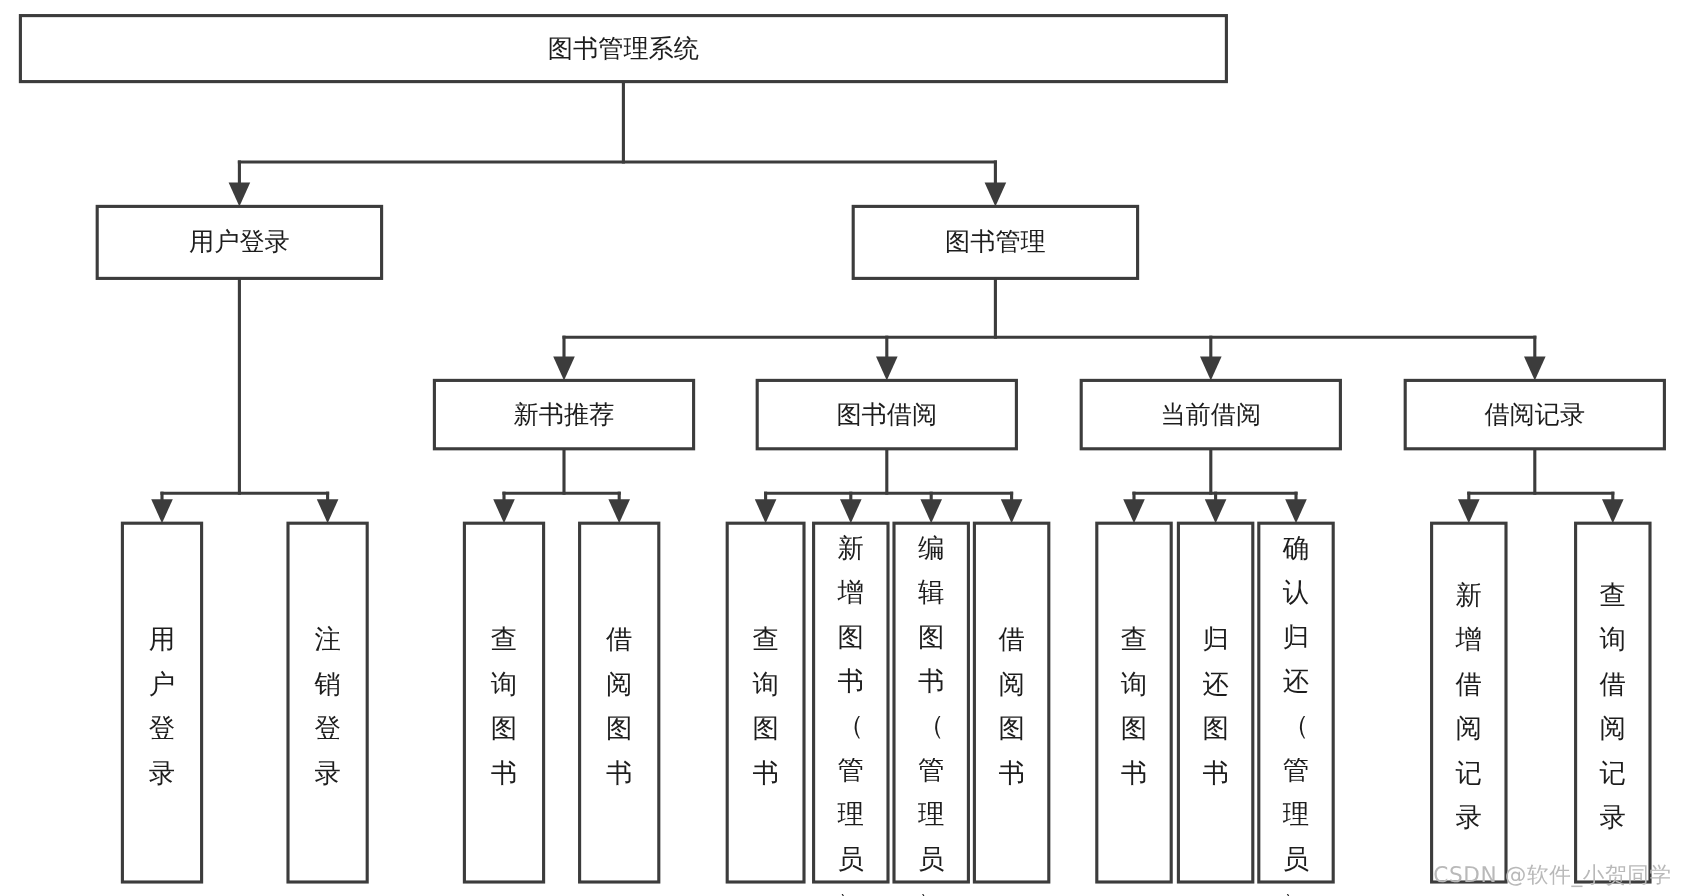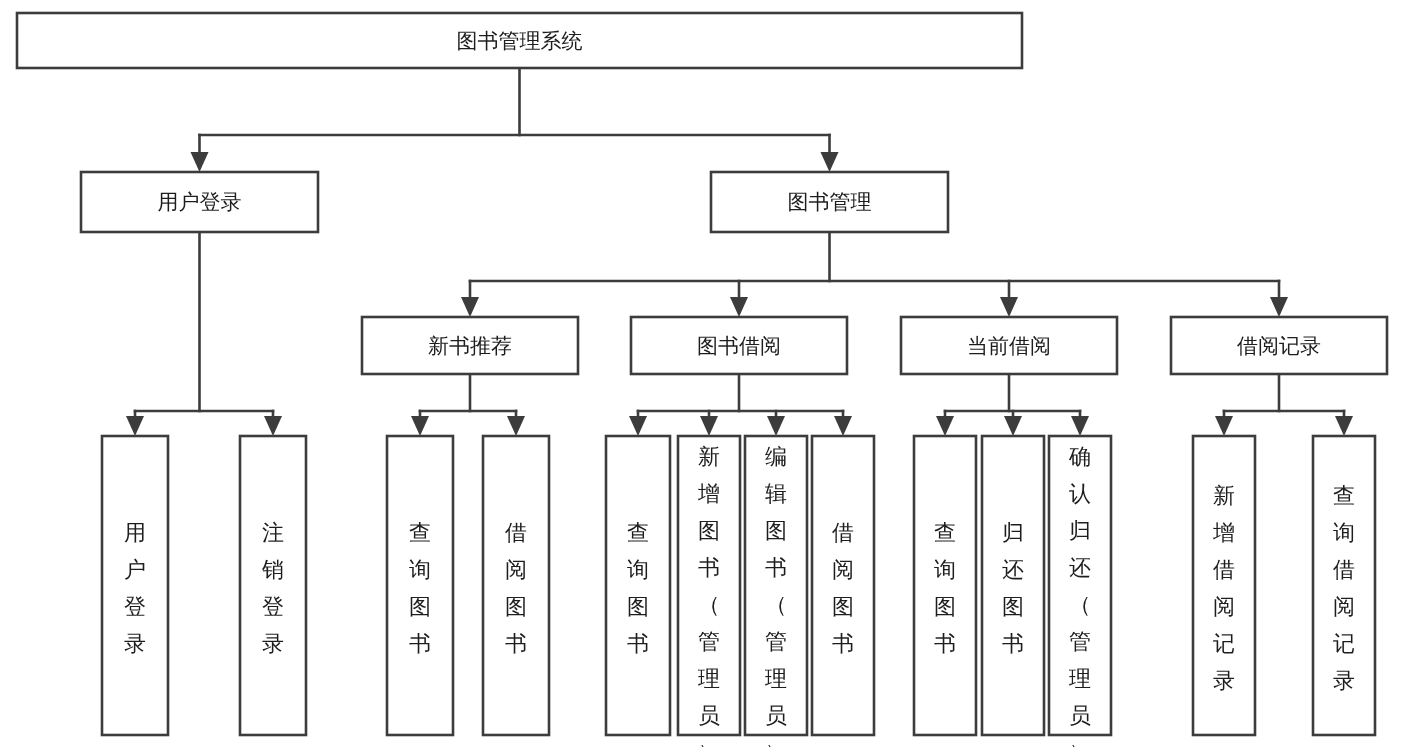--- a/index.html
+++ b/index.html
@@ -217,13 +217,14 @@
         <g>
           <rect class="node-rect" x="1193" y="436" width="62" height="299"></rect>
           <text class="node-label-v" x="1224" y="503.36"><tspan x="1224" dy="0">新</tspan><tspan x="1224" dy="37">增</tspan><tspan x="1224" dy="37">借</tspan><tspan x="1224" dy="37">阅</tspan><tspan x="1224" dy="37">记</tspan><tspan x="1224" dy="37">录</tspan></text>
         </g>
         <g>
           <rect class="node-rect" x="1313" y="436" width="62" height="299"></rect>
           <text class="node-label-v" x="1344" y="503.36"><tspan x="1344" dy="0">查</tspan><tspan x="1344" dy="37">询</tspan><tspan x="1344" dy="37">借</tspan><tspan x="1344" dy="37">阅</tspan><tspan x="1344" dy="37">记</tspan><tspan x="1344" dy="37">录</tspan></text>
         </g>
       </g>
   </svg>
+  <div class="watermark">CSDN @软件_小贺同学</div>
 </div>
 
 </body></html>

